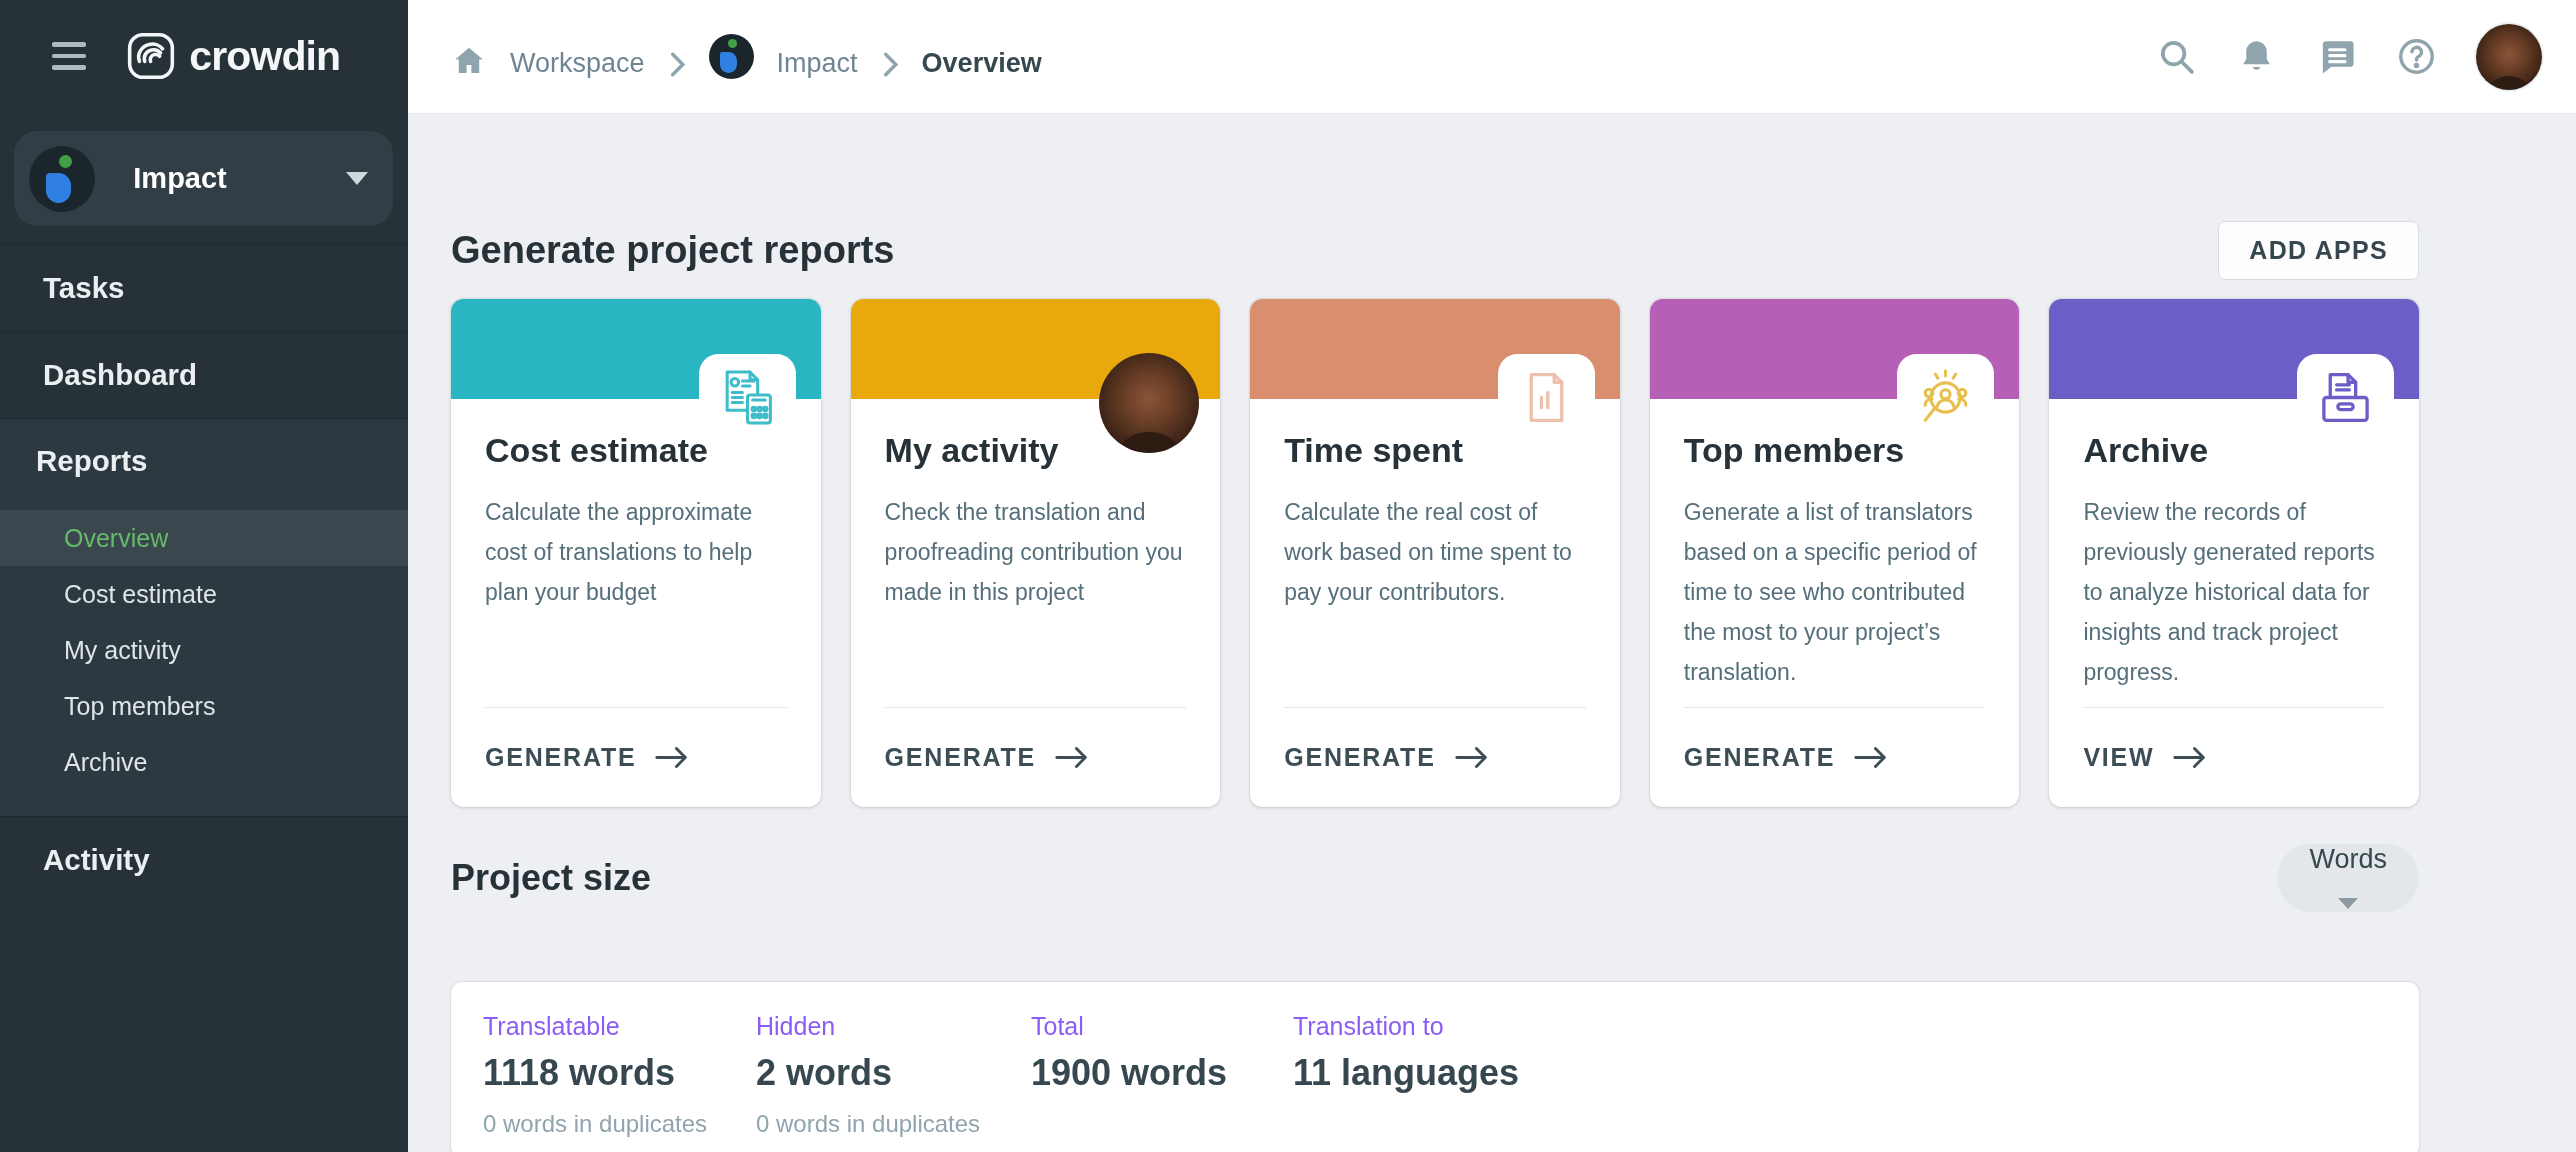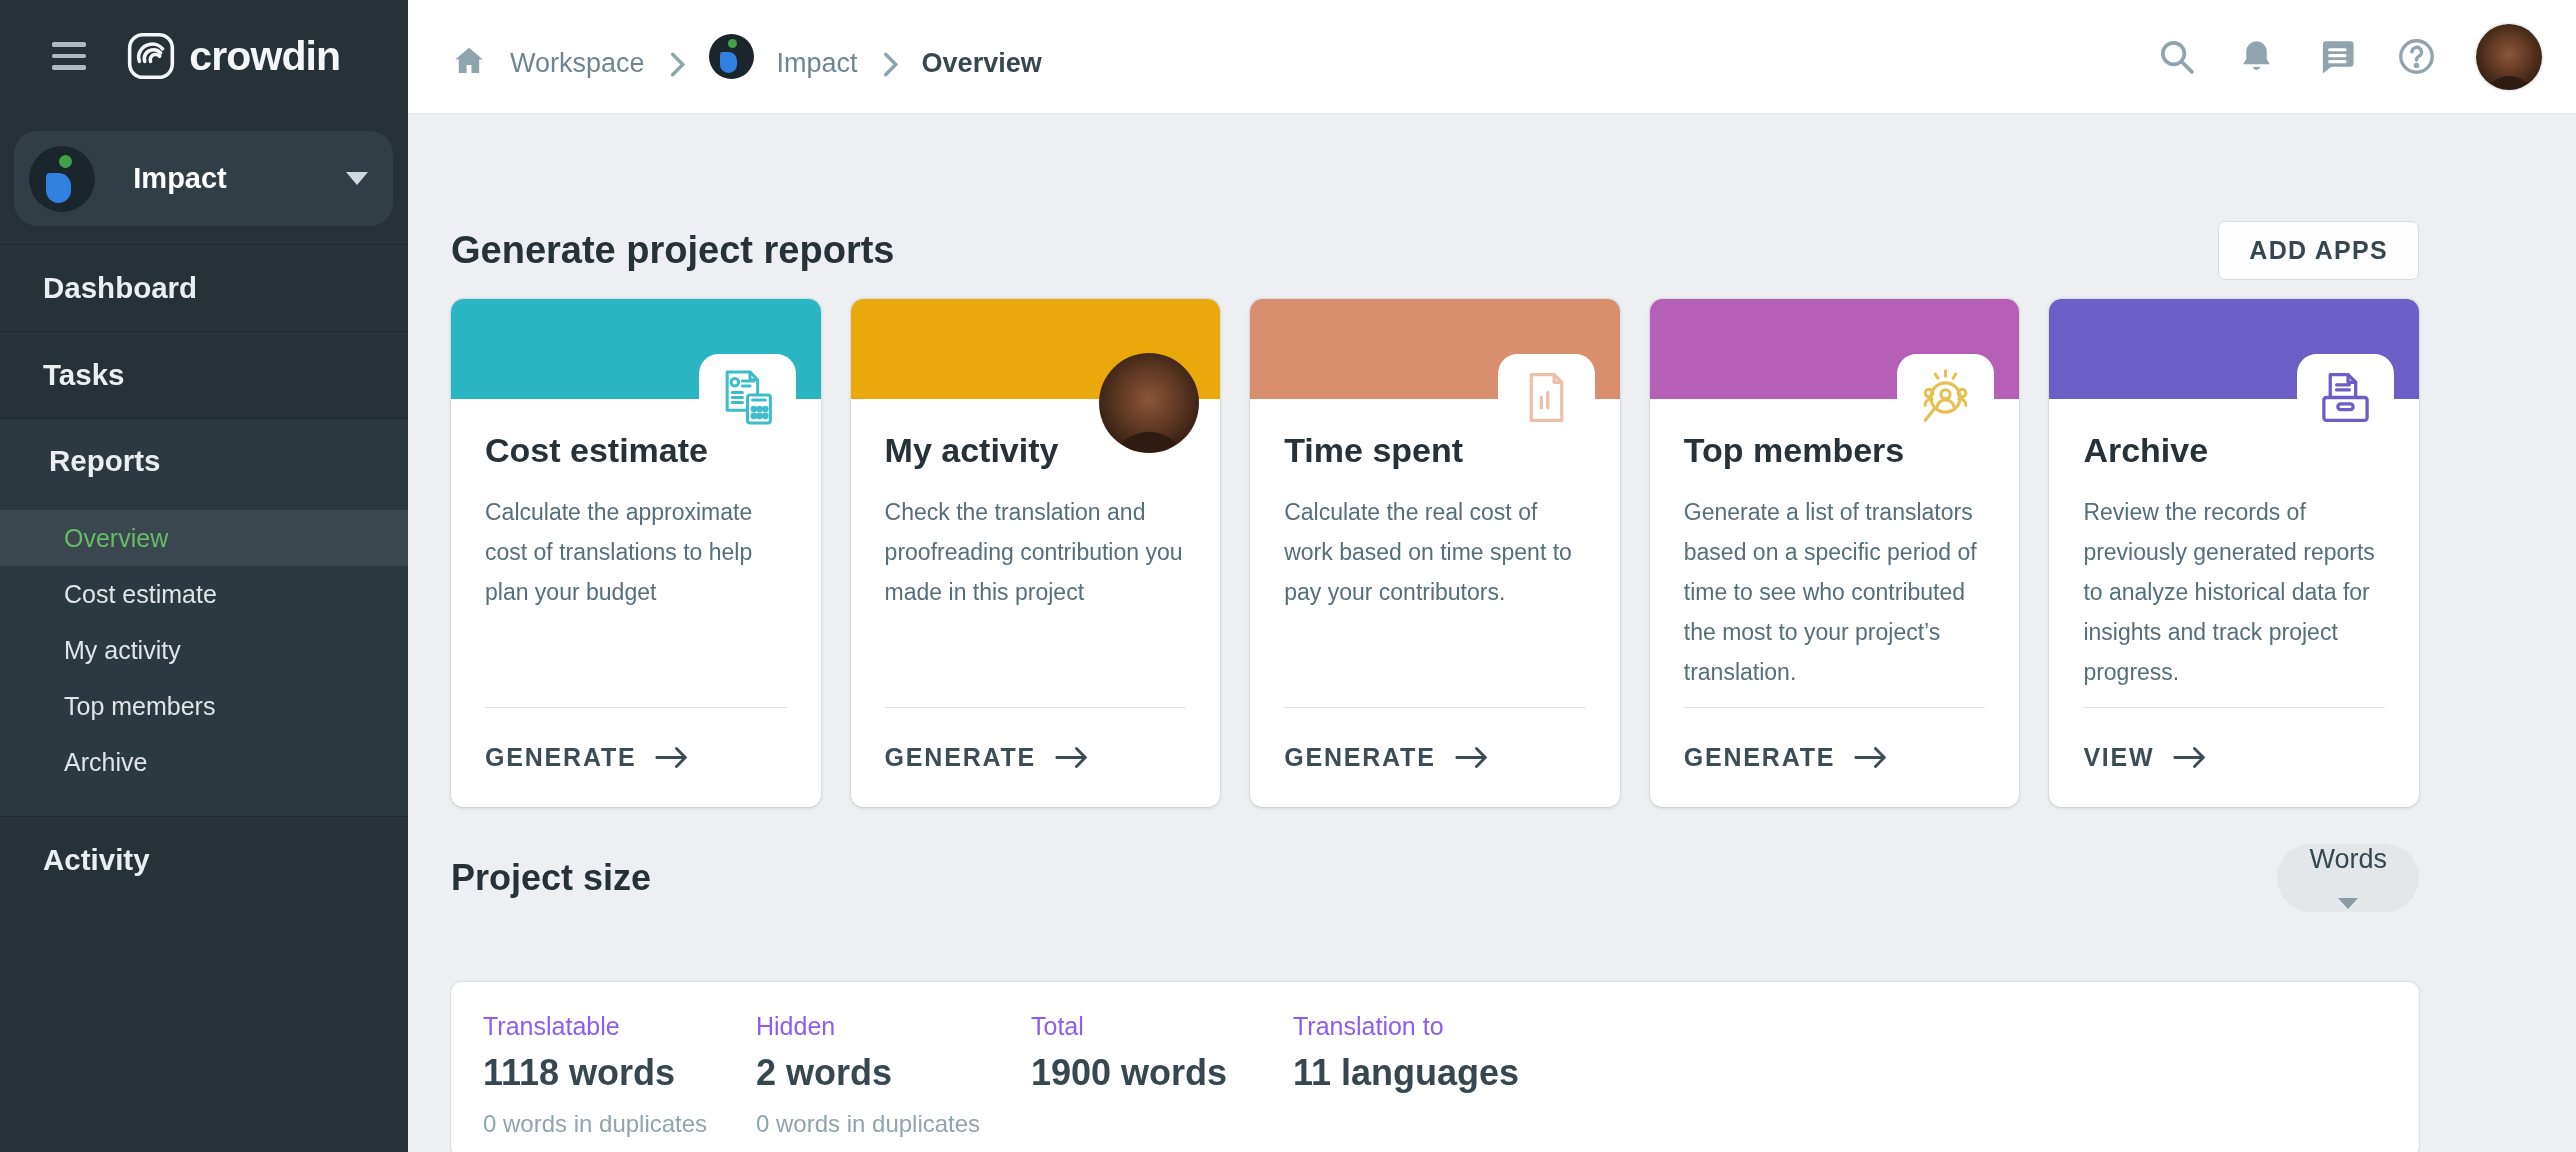--- a/index.html
+++ b/index.html
@@ -37,21 +37,21 @@
   .project-name { margin-left:38px; font-size:29px; font-weight:700; color:#fff; flex:1; }
   .caret-down { width:0; height:0; border-left:11.6px solid transparent; border-right:11.6px solid transparent; border-top:13.4px solid #cfd8dc; margin-right:25px; }
 
   nav.sb-nav { position:absolute; left:0; top:244px; width:408px; }
   .sb-item {
     height:87px; display:flex; align-items:center; padding-left:43px;
     font-size:29.5px; font-weight:700; color:#eceff1;
     border-top:0.9px solid #1e282e; cursor:pointer;
   }
   .sb-group { border-top:0.9px solid #1e282e; background:#2d3940; padding-bottom:26px; }
-  .sb-group-header { height:84px; display:flex; align-items:center; padding-left:49px; font-size:29.5px; font-weight:700; cursor:pointer; }
+  .sb-group-header { height:84px; display:flex; align-items:center; padding-left:36px; font-size:29.5px; font-weight:700; cursor:pointer; }
   .sb-sub { list-style:none; padding-top:7.2px; }
   .sb-sub li {
     height:56px; display:flex; align-items:center; padding-left:64px;
     font-size:25px; color:#dfe5e8; cursor:pointer;
   }
   .sb-sub li.active { background:#3a474f; color:#66bb6a; }
 
   
   .topbar {
     position:absolute; left:408px; top:0; width:2168px; height:114px;
@@ -162,22 +162,22 @@
   <div class="project-selector">
     <span class="impact-avatar">
         <span class="dot"></span>
         <span class="drop"></span>
       </span>
     <span class="project-name">Impact</span>
     <span class="caret-down"></span>
   </div>
 
   <nav class="sb-nav">
+    <div class="sb-item">Tasks</div>
     <div class="sb-item">Dashboard</div>
-    <div class="sb-item">Tasks</div>
     <div class="sb-group">
       <div class="sb-group-header">Reports</div>
       <ul class="sb-sub">
         <li class="active">Overview</li>
         <li>Cost estimate</li>
         <li>My activity</li>
         <li>Top members</li>
         <li>Archive</li>
       </ul>
     </div>

